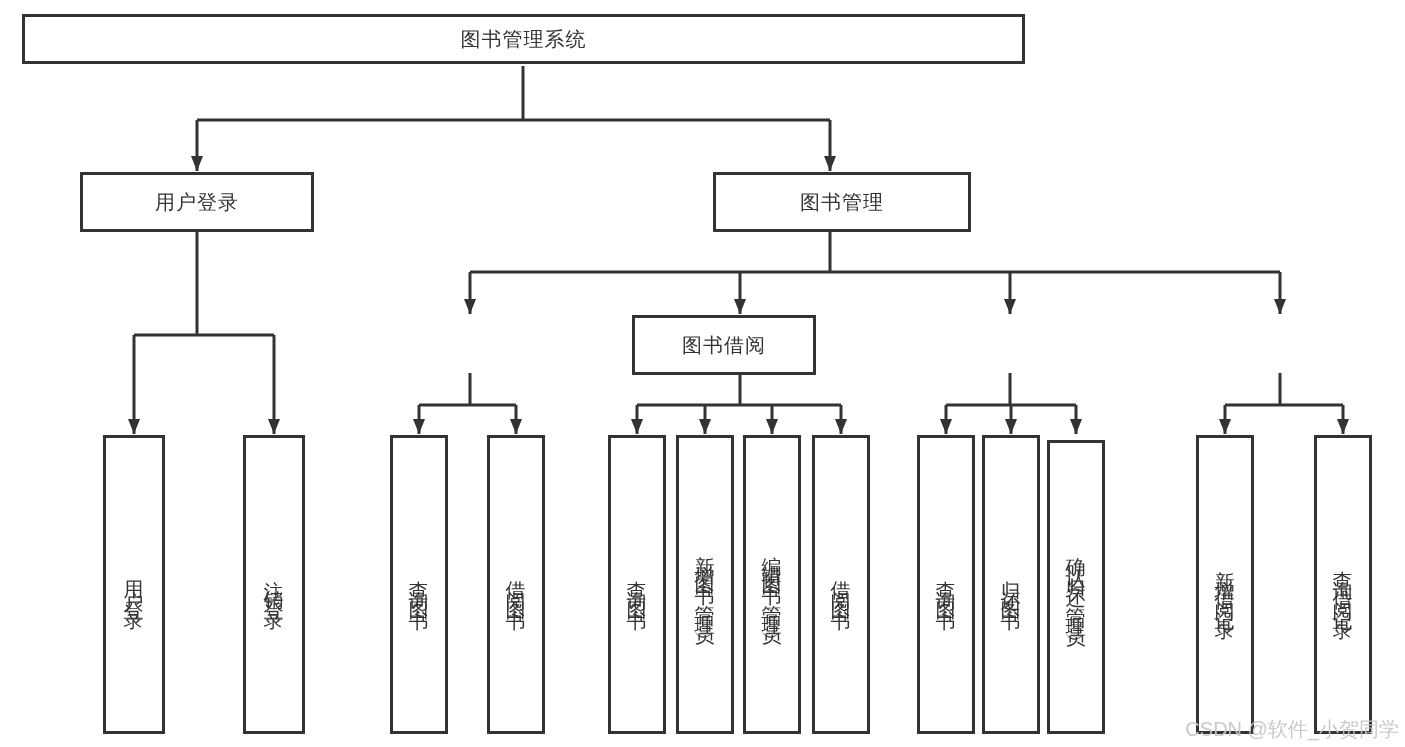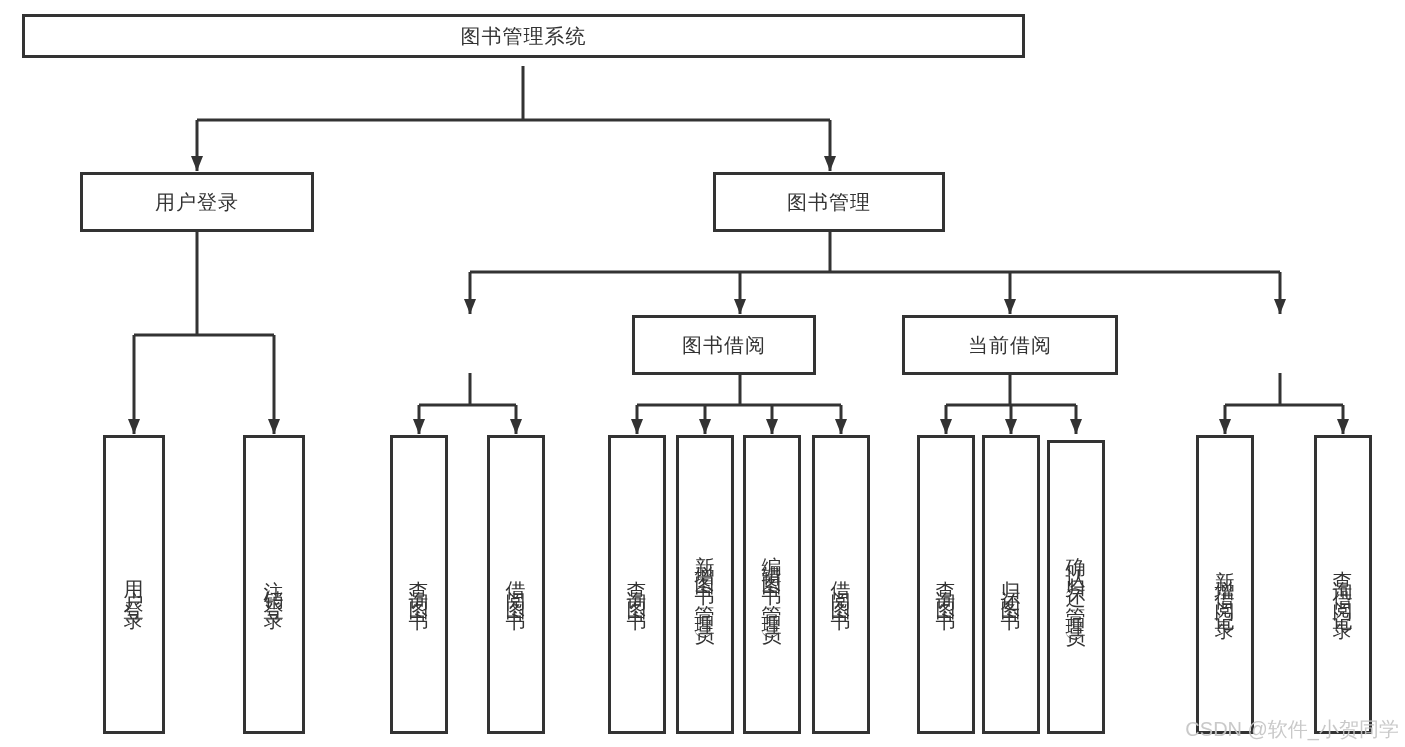--- a/index.html
+++ b/index.html
@@ -97,36 +97,33 @@
     <path d="M1010 373 V405 M946 405 H1076" fill="none" stroke="#333333" stroke-width="3"></path>
     <line x1="946" y1="405" x2="946" y2="434" stroke="#333333" stroke-width="3" marker-end="url(#arrow)"></line>
     <line x1="1011" y1="405" x2="1011" y2="434" stroke="#333333" stroke-width="3" marker-end="url(#arrow)"></line>
     <line x1="1076" y1="405" x2="1076" y2="434" stroke="#333333" stroke-width="3" marker-end="url(#arrow)"></line>
 
     <path d="M1280 373 V405 M1225 405 H1343" fill="none" stroke="#333333" stroke-width="3"></path>
     <line x1="1225" y1="405" x2="1225" y2="434" stroke="#333333" stroke-width="3" marker-end="url(#arrow)"></line>
     <line x1="1343" y1="405" x2="1343" y2="434" stroke="#333333" stroke-width="3" marker-end="url(#arrow)"></line>
   </svg>
 
-  <div class="box h" style="left:22px;top:14px;width:1003px;height:44px">
+  <div class="box h" style="left:22px;top:14px;width:1003px;height:50px">
     <span>图书管理系统</span>
   </div>
 
   <div class="box h" style="left:80px;top:172px;width:234px;height:60px">
     <span>用户登录</span>
   </div>
-  <div class="box h" style="left:713px;top:172px;width:232px;height:60px">
+  <div class="box h" style="left:713px;top:172px;width:258px;height:60px">
     <span>图书管理</span>
   </div>
 
   <div class="box h" style="left:632px;top:315px;width:184px;height:60px">
     <span>图书借阅</span>
-  </div>
-  <div class="box h" style="left:902px;top:315px;width:216px;height:60px">
-    <span>当前借阅</span>
   </div>
 
   <div class="box leaf" style="left:103px;top:435px;width:62px;height:299px">
     <span>用户登录</span>
   </div>
   <div class="box leaf" style="left:243px;top:435px;width:62px;height:299px">
     <span>注销登录</span>
   </div>
 
   <div class="box leaf" style="left:390px;top:435px;width:58px;height:299px">

